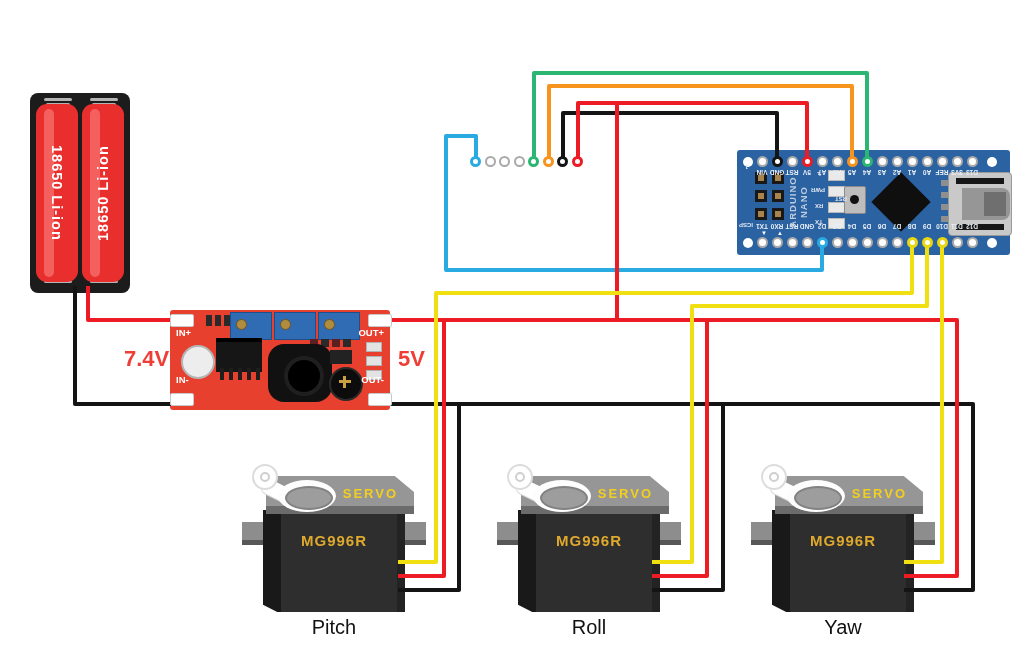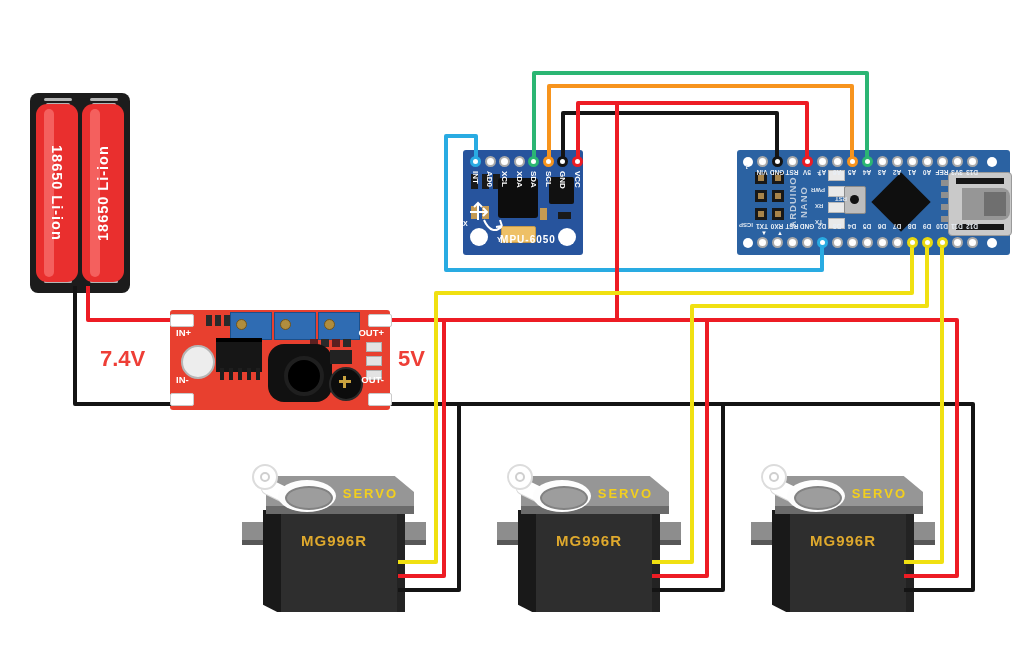--- a/index.html
+++ b/index.html
@@ -100,21 +100,21 @@
     <div class="cell" style="left:6px;top:11px">
       <div class="cellstripe"></div>
       <div class="celltext">18650 Li-ion</div>
     </div>
     <div class="cell" style="left:52px;top:11px">
       <div class="cellstripe"></div>
       <div class="celltext flip">18650 Li-ion</div>
     </div>
   </div>
 
-  <div class="redtext" style="left:100px;top:346px">7.4V</div>
+  <div class="redtext" style="left:124px;top:346px">7.4V</div>
   <div class="redtext" style="left:398px;top:346px">5V</div>
 
   <div class="board" id="buck">
     <div class="smd" style="left:36px;top:5px;width:6px;height:11px;background:#2a2a2a"></div>
     <div class="smd" style="left:45px;top:5px;width:6px;height:11px;background:#2a2a2a"></div>
     <div class="smd" style="left:54px;top:5px;width:6px;height:11px;background:#2a2a2a"></div>
     <div class="trim" style="left:60px;top:2px"></div>
     <div class="screw" style="left:66px;top:9px"></div>
     <div class="trim" style="left:104px;top:2px"></div>
     <div class="screw" style="left:110px;top:9px"></div>
@@ -143,43 +143,20 @@
     <div class="bucklab" style="left:6px;top:17px">IN+</div>
     <div class="bucklab" style="left:6px;top:64px">IN-</div>
     <div class="bucklab" style="left:162px;top:17px;width:52px;text-align:right">OUT+</div>
     <div class="bucklab" style="left:162px;top:64px;width:52px;text-align:right">OUT-</div>
   </div>
   <div class="pad" style="left:170px;top:314px"></div>
   <div class="pad" style="left:368px;top:314px"></div>
   <div class="pad" style="left:170px;top:393px"></div>
   <div class="pad" style="left:368px;top:393px"></div>
 
-  <div class="board" id="mpu">
-    <div class="smd" style="left:8px;top:24px;width:7px;height:15px;background:#1a1a1a"></div>
-    <div class="smd" style="left:19px;top:24px;width:7px;height:15px;background:#1a1a1a"></div>
-    <div class="smd" style="left:30px;top:24px;width:7px;height:15px;background:#1a1a1a"></div>
-    <div class="smd" style="left:8px;top:56px;width:7px;height:13px;background:#c59a52"></div>
-    <div class="smd" style="left:19px;top:56px;width:7px;height:13px;background:#c59a52"></div>
-    <div class="smd" style="left:35px;top:28px;width:40px;height:40px;background:#0d0d0d;border-radius:3px"></div>
-    <div class="smd" style="left:86px;top:27px;width:25px;height:27px;background:#111;border-radius:2px"></div>
-    <div class="smd" style="left:77px;top:58px;width:7px;height:12px;background:#c59a52"></div>
-    <div class="smd" style="left:95px;top:62px;width:13px;height:7px;background:#1a1a1a"></div>
-    <div class="smd" style="left:38px;top:76px;width:33px;height:15px;background:#eec066;border:1px solid #c79b4b;border-radius:2px"></div>
-    <svg class="abs" style="left:2px;top:48px" width="26" height="26" viewBox="0 0 26 26">
-      <path d="M13 22 V5 M9 9 L13 5 L17 9 M5 14 H22 M18 10 L22 14 L18 18" stroke="#fff" stroke-width="2" fill="none"></path>
-    </svg>
-    <span class="axislab" style="left:0;top:70px">X</span>
-    <svg class="abs" style="left:18px;top:66px" width="24" height="22" viewBox="0 0 24 22">
-      <path d="M3 4 C8 15 15 17 21 10 M21 10 l-6 1 M21 10 l-2 -6" stroke="#fff" stroke-width="2" fill="none"></path>
-    </svg>
-    <span class="axislab" style="left:34px;top:86px">Y</span>
-    <div class="hole" style="left:7px;top:78px"></div>
-    <div class="hole" style="left:95px;top:78px"></div>
-    <div class="mpuname">MPU-6050</div>
-  </div>
 
   <div class="pin c c-blue" style="left:470px;top:156px"></div>
   <div class="pin" style="left:485px;top:156px"></div>
   <div class="pin" style="left:499px;top:156px"></div>
   <div class="pin" style="left:514px;top:156px"></div>
   <div class="pin c c-green" style="left:528px;top:156px"></div>
   <div class="pin c c-orange" style="left:543px;top:156px"></div>
   <div class="pin c c-black" style="left:557px;top:156px"></div>
   <div class="pin c c-red" style="left:572px;top:156px"></div>
   <div class="vlab" style="left:480px;top:171px">INT</div>
@@ -302,52 +279,55 @@
     <div class="s-top">
       <span class="s-brand">SERVO</span>
     </div>
     <div class="s-arm"></div>
     <div class="s-tip">
       <div class="s-hole"></div>
     </div>
     <div class="s-base"></div>
     <div class="s-hub"></div>
     <div class="s-model">MG996R</div>
+    <div class="s-label">Pitch</div>
   </div>
 
   <div class="servo" style="left:507px;top:462px">
     <div class="s-tab" style="left:-10px;top:60px"></div>
     <div class="s-tab" style="left:148px;top:60px;width:26px"></div>
     <div class="s-body"></div>
     <div class="s-top">
       <span class="s-brand">SERVO</span>
     </div>
     <div class="s-arm"></div>
     <div class="s-tip">
       <div class="s-hole"></div>
     </div>
     <div class="s-base"></div>
     <div class="s-hub"></div>
     <div class="s-model">MG996R</div>
+    <div class="s-label">Roll</div>
   </div>
 
   <div class="servo" style="left:761px;top:462px">
     <div class="s-tab" style="left:-10px;top:60px"></div>
     <div class="s-tab" style="left:148px;top:60px;width:26px"></div>
     <div class="s-body"></div>
     <div class="s-top">
       <span class="s-brand">SERVO</span>
     </div>
     <div class="s-arm"></div>
     <div class="s-tip">
       <div class="s-hole"></div>
     </div>
     <div class="s-base"></div>
     <div class="s-hub"></div>
     <div class="s-model">MG996R</div>
+    <div class="s-label">Yaw</div>
   </div>
 
   <svg class="wires" width="1024" height="645" viewBox="0 0 1024 645">
     <path d="M534 162 L534 73 L867 73 L867 162" stroke="#2bb673" stroke-width="4" fill="none" stroke-linejoin="round"></path>
     <path d="M549 162 L549 86 L852 86 L852 162" stroke="#f7941d" stroke-width="4" fill="none" stroke-linejoin="round"></path>
     <path d="M563 162 L563 113 L777 113 L777 162 M75 286 L75 404 L180 404 M386 404 L973 404 L973 590 L904 590 M459 404 L459 590 L398 590 M723 404 L723 590 L652 590" stroke="#141414" stroke-width="4" fill="none" stroke-linejoin="round"></path>
     <path d="M476 162 L476 136 L446 136 L446 270 L822 270 L822 243" stroke="#29abe2" stroke-width="4" fill="none" stroke-linejoin="round"></path>
     <path d="M578 162 L578 103 L807 103 L807 162 M617 103 L617 320 M88 286 L88 320 L180 320 M386 320 L957 320 L957 576 L904 576 M444 320 L444 576 L398 576 M707 320 L707 576 L652 576" stroke="#ed1c24" stroke-width="4" fill="none" stroke-linejoin="round"></path>
     <path d="M912 243 L912 293 L436 293 L436 562 L398 562 M927 243 L927 306 L692 306 L692 562 L652 562 M942 243 L942 562 L904 562" stroke="#f0e011" stroke-width="4" fill="none" stroke-linejoin="round"></path>
   </svg>

